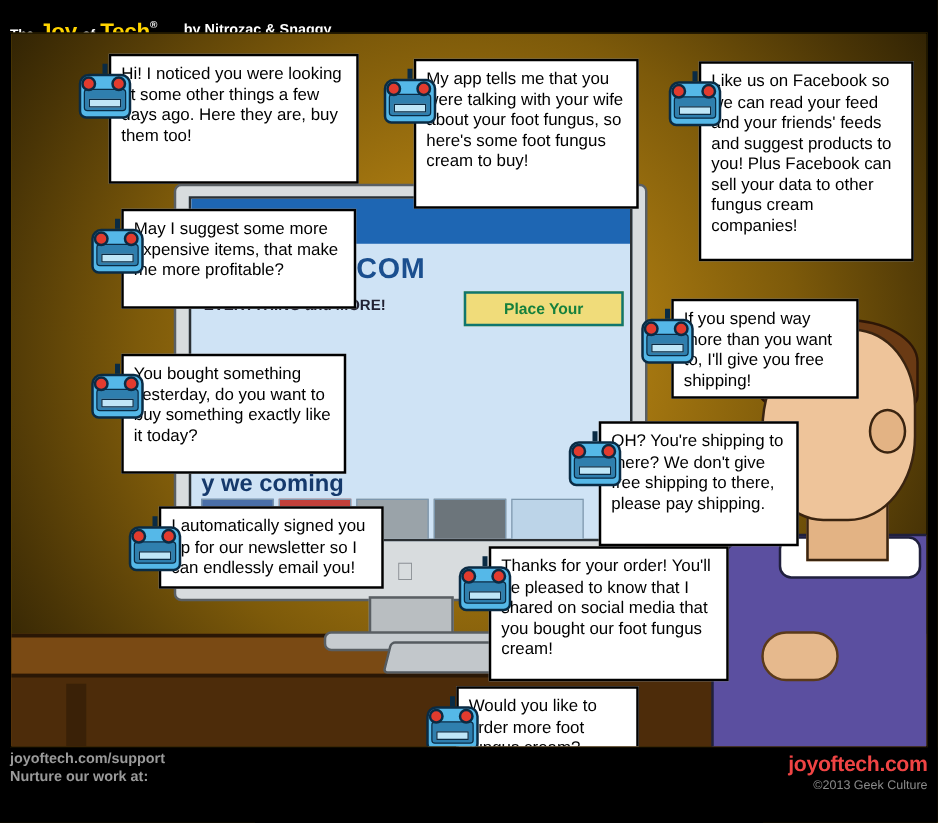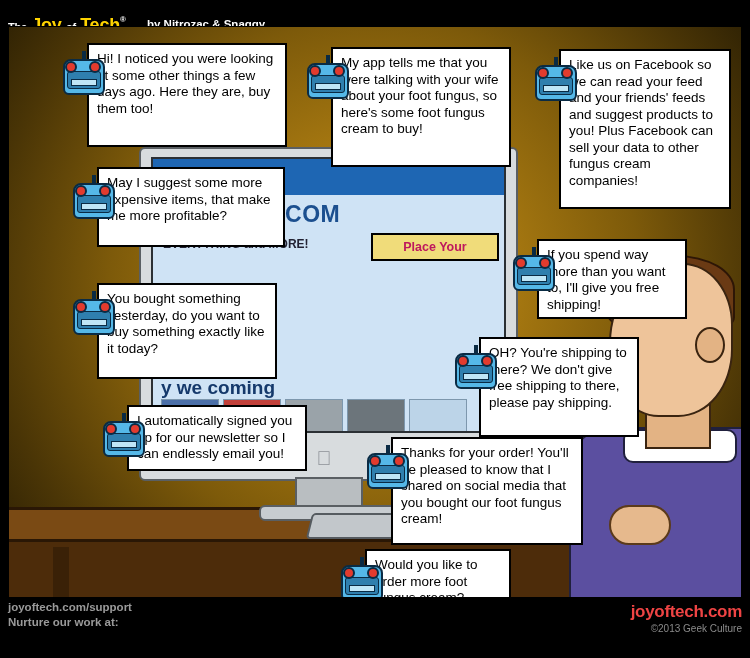--- a/index.html
+++ b/index.html
@@ -161,24 +161,24 @@
     font-size: 12px;
     font-weight: bold;
     color: #223;
     white-space: nowrap;
   }
   .scr-order-btn {
     position: absolute;
     left: 218px; top: 74px;
     width: 124px; height: 24px;
     background: #f0dc7a;
-    border: 2px solid #000000;
+    border: 2px solid #0f766e;
     font-size: 12.5px;
     font-weight: bold;
-    color: #be185d;
+    color: #15803d;
     text-align: center;
     line-height: 24px;
   }
   .scr-card {
     position: absolute;
     left: 40px; top: 104px;
     width: 276px; height: 108px;
     background: #ffffff;
     border: 1px solid #8fa3b6;
   }

